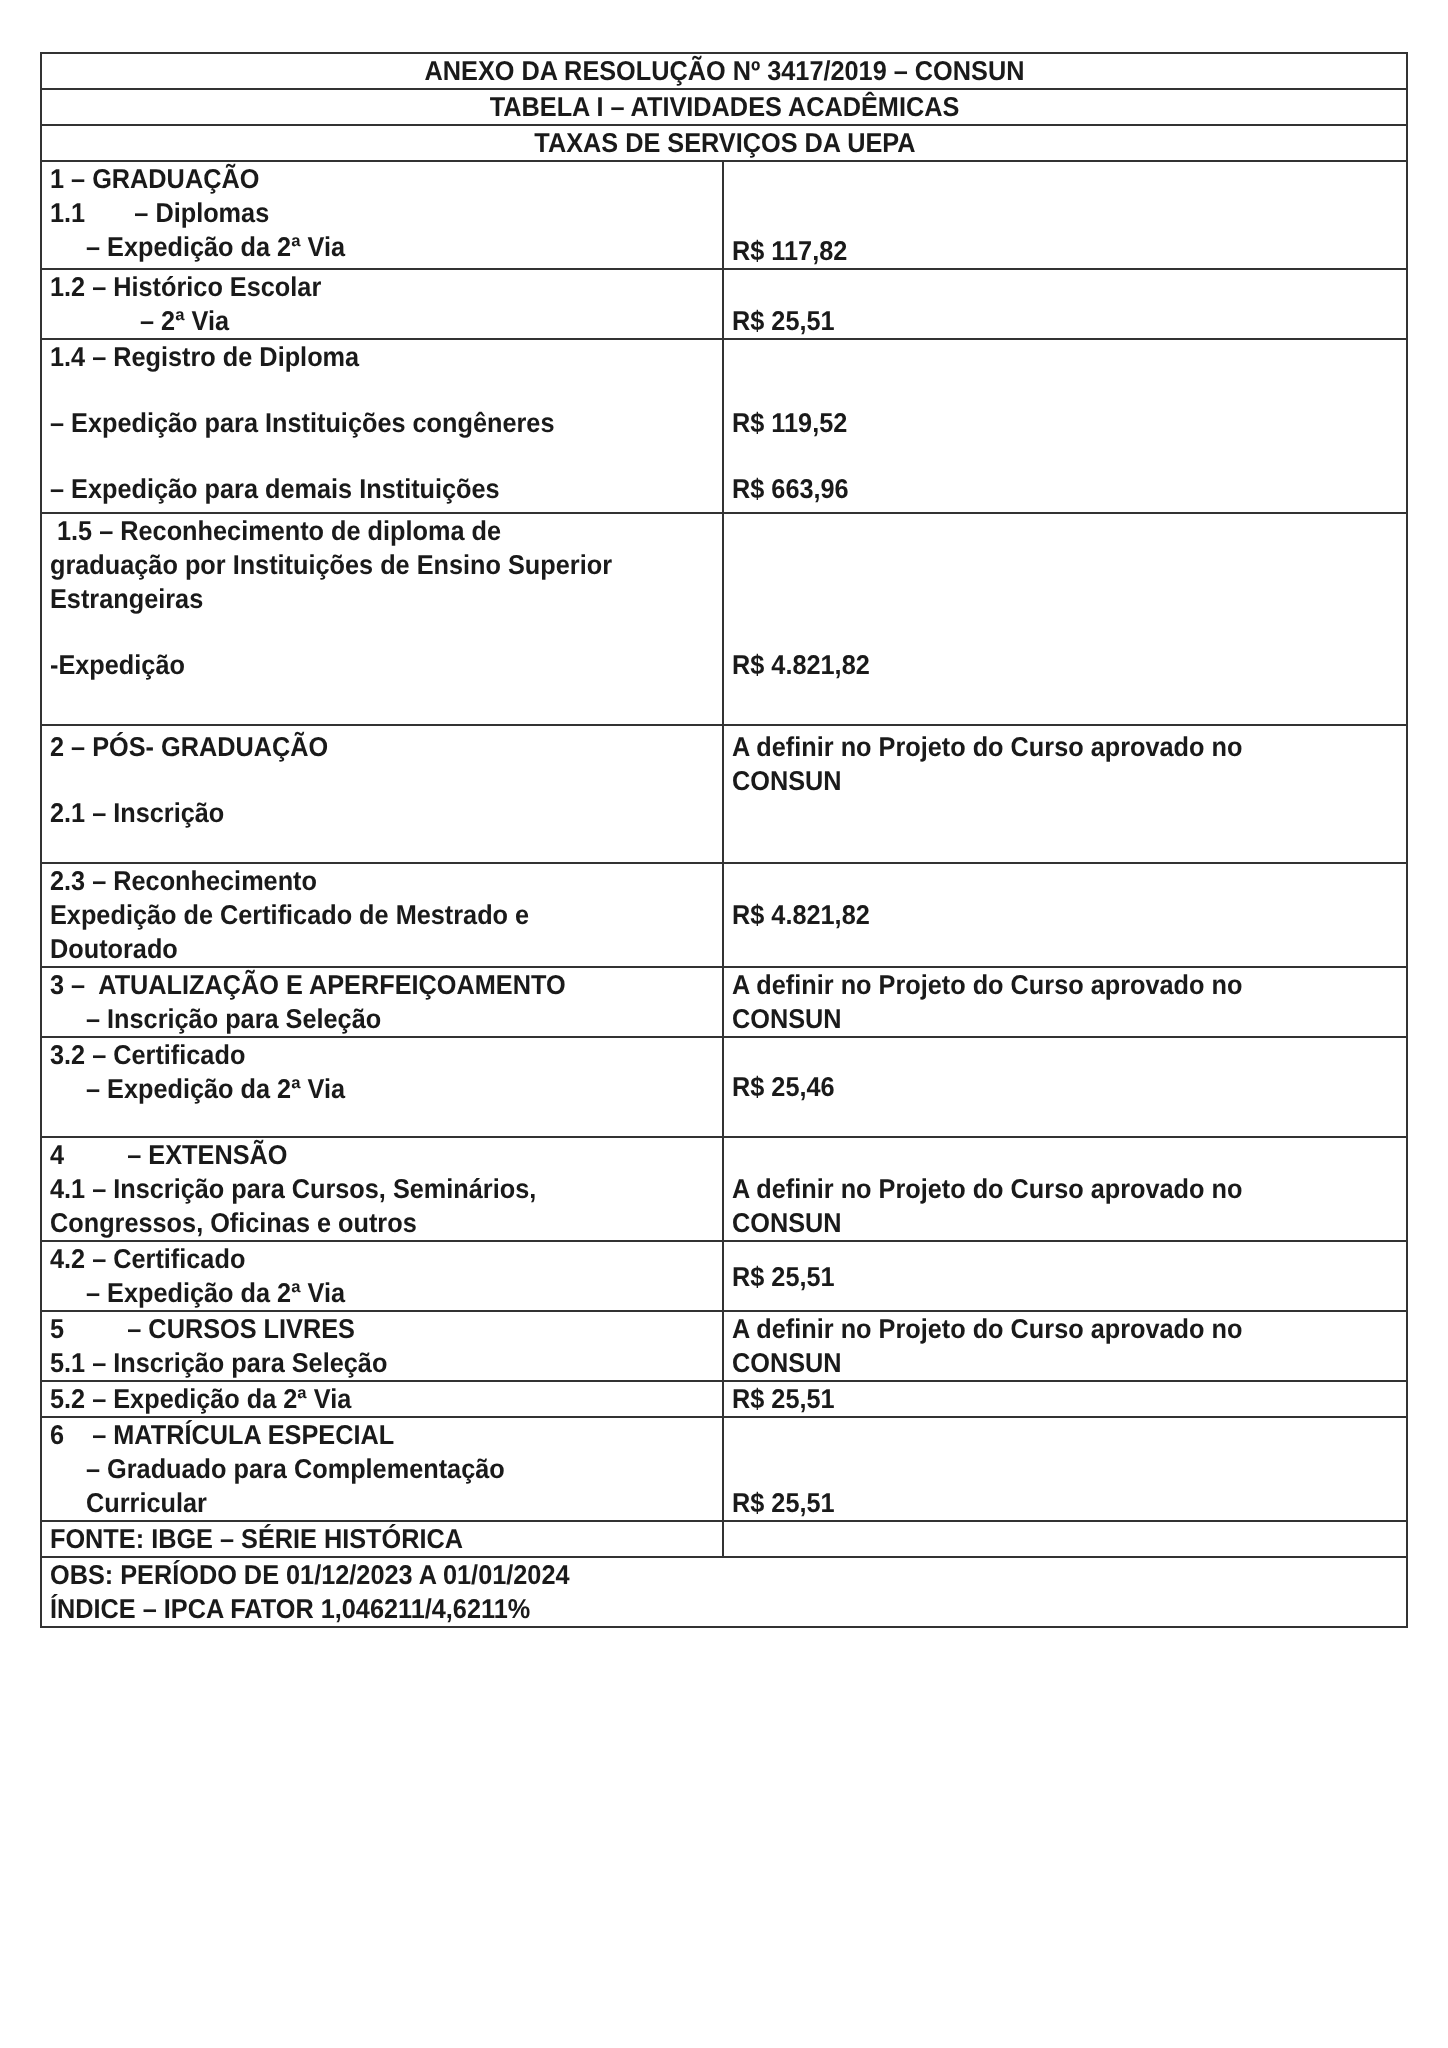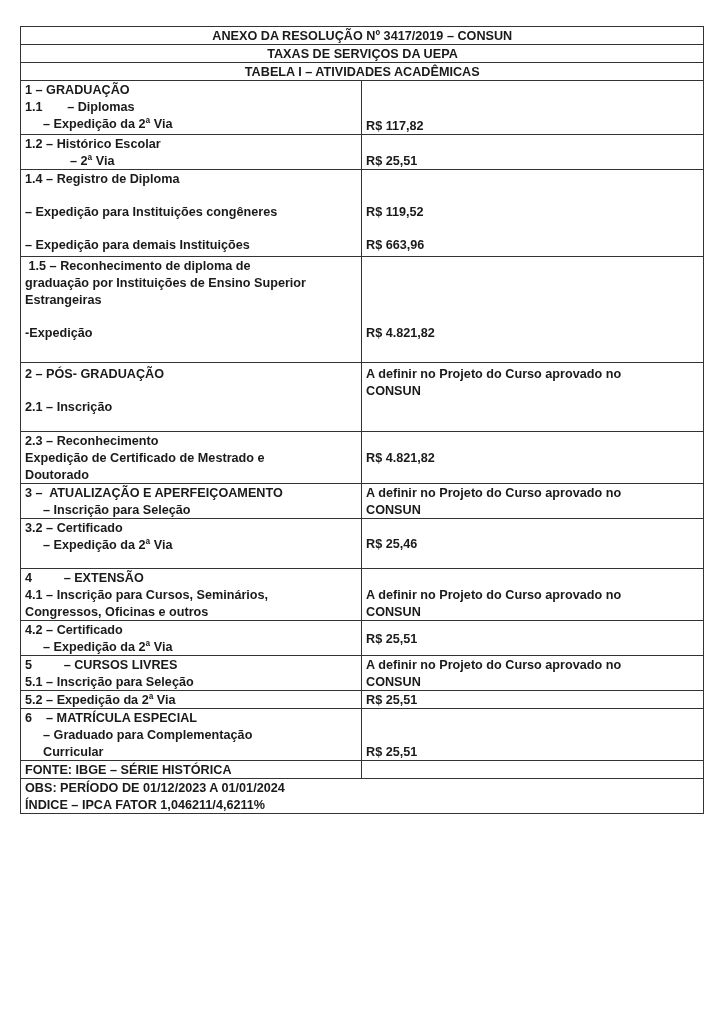--- a/index.html
+++ b/index.html
@@ -29,24 +29,24 @@
   <colgroup>
         <col class="c1">
         <col class="c2">
       </colgroup>
 
   <tbody>
         <tr style="height:18px">
     <td colspan="2" class="center"><span class="cond">ANEXO DA RESOLUÇÃO Nº 3417/2019 – CONSUN</span></td>
   </tr>
   <tr style="height:17px">
+    <td colspan="2" class="center"><span class="cond">TABELA I – ATIVIDADES ACADÊMICAS</span></td>
+  </tr>
+  <tr style="height:17px">
     <td colspan="2" class="center"><span class="cond">TAXAS DE SERVIÇOS DA UEPA</span></td>
-  </tr>
-  <tr style="height:17px">
-    <td colspan="2" class="center"><span class="cond">TABELA I – ATIVIDADES ACADÊMICAS</span></td>
   </tr>
 
   <tr style="height:54px">
     <td>
       <span class="line"><span class="cond">1 – GRADUAÇÃO</span></span>
       <span class="line"><span class="cond" style="white-space:pre">1.1       – Diplomas</span></span>
       <span class="line ind1"><span class="cond">– Expedição da 2ª Via</span></span>
     </td>
     <td class="vbottom">
             <span class="line"><span class="cond">R$ 117,82</span></span>

